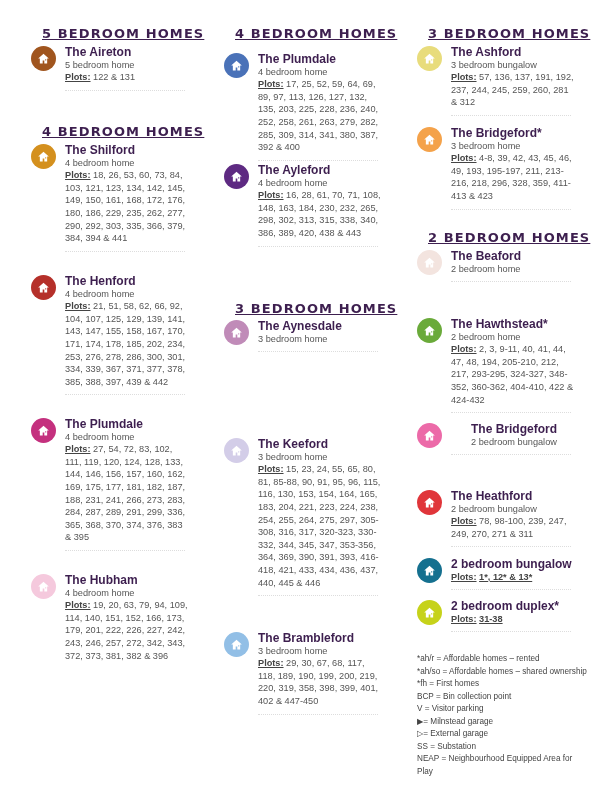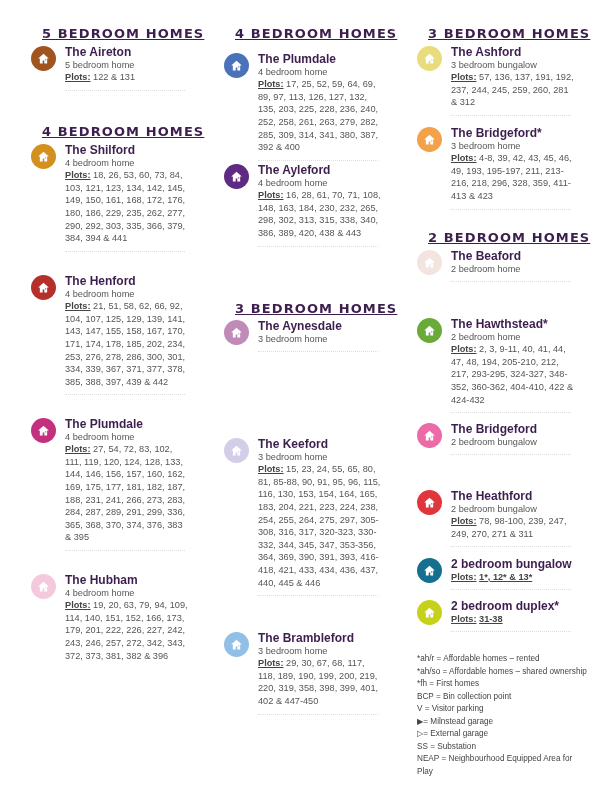--- a/index.html
+++ b/index.html
@@ -239,21 +239,21 @@
         </svg>
       </div>
     <div class="text">
       <div class="name">The Hawthstead*</div>
       <div>2 bedroom home</div>
       <div><span class="plots-label">Plots:</span> <span>2, 3, 9-11, 40, 41, 44, 47, 48, 194, 205-210, 212, 217, 293-295, 324-327, 348-352, 360-362, 404-410, 422 &amp; 424-432</span></div>
     </div>
     <div class="divider"></div>
   </div>
 
-  <div class="home" style="top:423px;">
+  <div class="home" style="top:423px;text-align:center;">
     <div class="icon" style="background: rgb(236, 106, 168); color: rgb(236, 106, 168);">
         <svg viewBox="0 0 16 16">
           <path d="M8 2 L1.5 8 L3.5 8 L3.5 14 L7 14 L7 10.5 L9 10.5 L9 14 L12.5 14 L12.5 8 L14.5 8 Z" fill="#ffffff"></path>
           <rect x="10" y="9" width="1.4" height="1.4" fill="currentColor"></rect>
         </svg>
       </div>
     <div class="text">
       <div class="name">The Bridgeford</div>
       <div>2 bedroom bungalow</div>
     </div>

